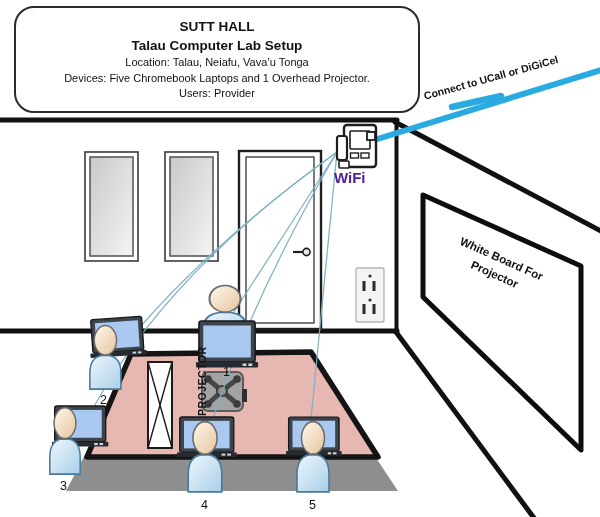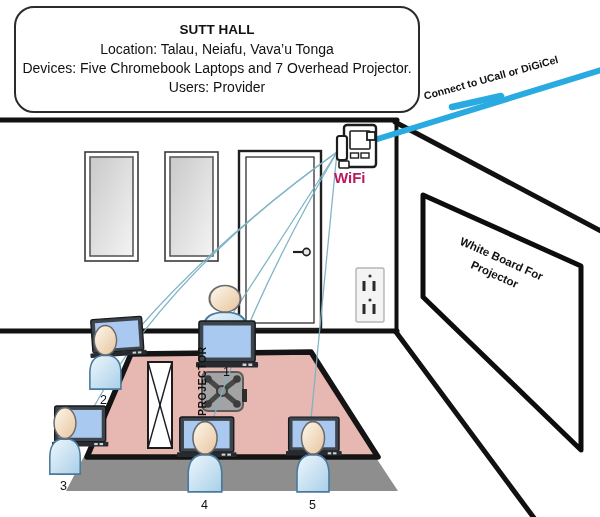--- a/index.html
+++ b/index.html
@@ -5,24 +5,24 @@
   html,body{margin:0;padding:0;background:#fff;}
   .canvas{position:relative;width:600px;height:517px;background:#ffffff;overflow:hidden;
           font-family:"Liberation Sans",sans-serif;color:#111;}
   .svg-layer{position:absolute;left:0;top:0;z-index:1;}
   .txt{position:absolute;z-index:3;}
   .title-box{position:absolute;left:14px;top:6px;width:402px;height:103px;z-index:4;
              background:#fff;border:2px solid #2b2b2b;border-radius:20px;
              display:flex;flex-direction:column;justify-content:center;align-items:center;
              text-align:right;line-height:1.38;}
   .title-box .b{font-weight:bold;font-size:13.5px;}
-  .title-box .r{font-size:14px;}
+  .title-box .r{font-size:11px;}
   .connect-label{left:424px;top:90px;width:170px;font-size:10.5px;font-weight:bold;
                  transform:rotate(-15.5deg);transform-origin:0 50%;white-space:nowrap;}
-  .wifi-label{left:334px;top:169px;font-size:15px;font-weight:bold;color:#be185d;}
+  .wifi-label{left:334px;top:169px;font-size:15px;font-weight:bold;color:#4c1d95;}
   .whiteboard-label{left:437px;top:250px;width:122px;font-size:11.5px;font-weight:bold;
                     text-align:center;transform:rotate(24deg);line-height:1.45;}
   .projector-label{left:196px;top:416px;width:60px;font-size:10.5px;font-weight:bold;
                    transform:rotate(-90deg);transform-origin:0 0;white-space:nowrap;letter-spacing:.5px;}
   .station-num{font-size:12.5px;color:#111;}
   .n1{left:223px;top:365px;} .n2{left:100px;top:393px;} .n3{left:60px;top:479px;}
   .n4{left:201px;top:498px;} .n5{left:309px;top:498px;}
 </style>
 </head>
 <body>
@@ -171,22 +171,23 @@
       <rect x="350.5" y="153" width="8" height="5" stroke-width="1.4"></rect>
       <rect x="361" y="153" width="8" height="5" stroke-width="1.4"></rect>
       <rect x="337" y="136" width="10" height="24" rx="2.5" stroke-width="2.2"></rect>
       <rect x="339" y="161" width="10" height="7" rx="1" stroke-width="1.6"></rect>
       <rect x="367" y="132" width="8" height="8" stroke-width="1.8"></rect>
     </g>
   </svg>
 
   <div class="title-box">
     <div class="b">SUTT HALL</div>
+    <div class="b">Talau Computer Lab Setup</div>
     <div class="r">Location: Talau, Neiafu, Vava’u Tonga</div>
-    <div class="r">Devices: Five Chromebook Laptops and 7 Overhead Projector.</div>
+    <div class="r">Devices: Five Chromebook Laptops and 1 Overhead Projector.</div>
     <div class="r">Users: Provider</div>
   </div>
 
   <div class="txt connect-label">Connect to UCall or DiGiCel</div>
   <div class="txt wifi-label">WiFi</div>
   <div class="txt whiteboard-label">White Board For Projector</div>
   <div class="txt projector-label">PROJECTOR</div>
 
   <div class="txt station-num n1">1</div>
   <div class="txt station-num n2">2</div>

